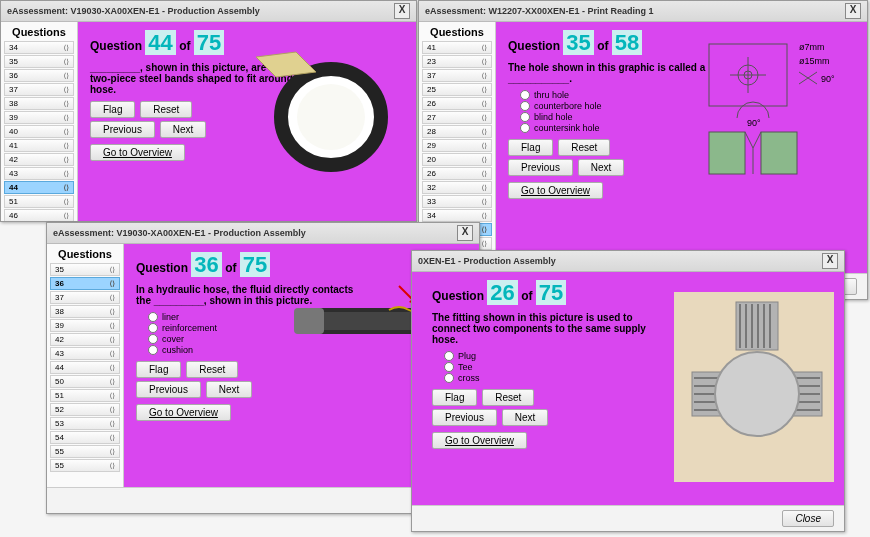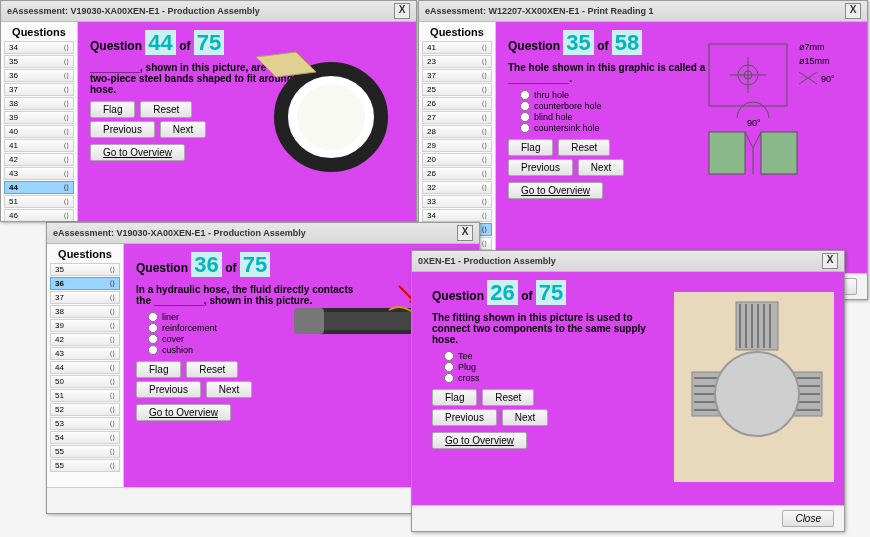--- a/index.html
+++ b/index.html
@@ -537,25 +537,25 @@
       <div class="q-header">
         <span>Question</span>
         <span class="big">26</span>
         <span>of</span>
         <span class="big">75</span>
       </div>
       <div class="q-text">The fitting shown in this picture is used to connect two components to the same supply hose.</div>
       <div class="options" id="opts4">
           <div class="option">
             <span class="radio"></span>
+            <span>Plug</span>
+          </div>
+          <div class="option">
+            <span class="radio"></span>
             <span>Tee</span>
-          </div>
-          <div class="option">
-            <span class="radio"></span>
-            <span>Plug</span>
           </div>
           <div class="option">
             <span class="radio"></span>
             <span>cross</span>
           </div>
         </div>
       <div class="btnrow">
         <span class="btn">Flag</span>
         <span class="btn">Reset</span>
       </div>

